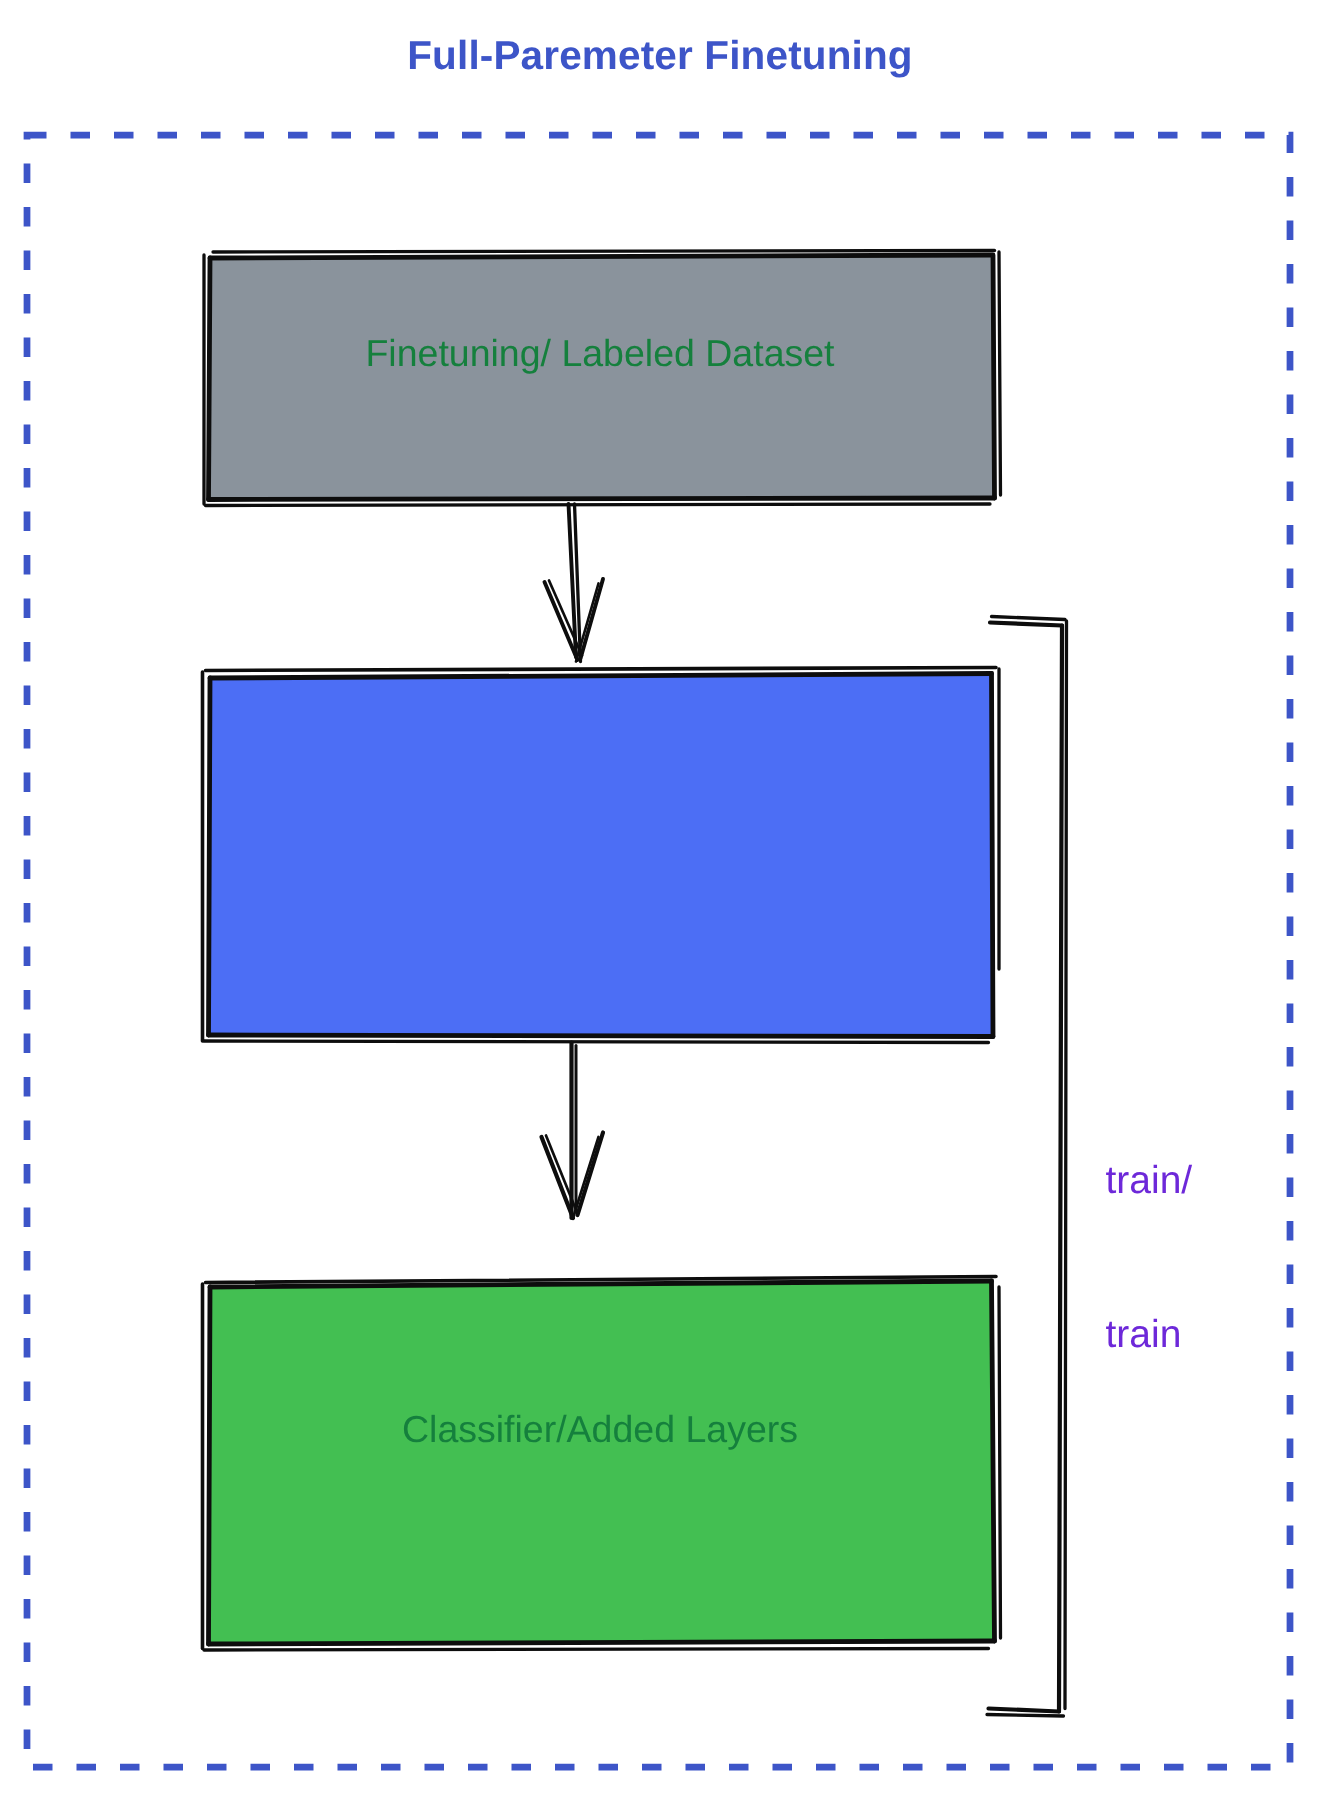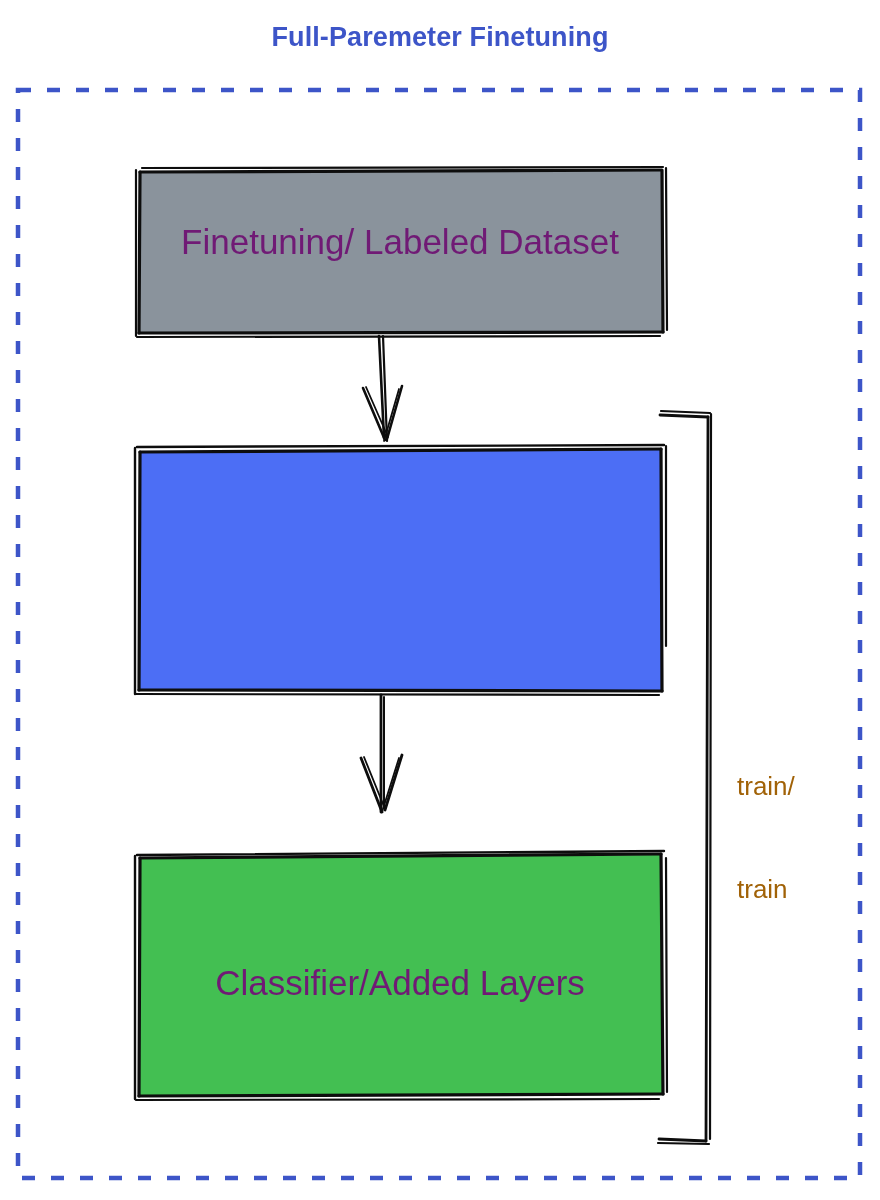--- a/index.html
+++ b/index.html
@@ -35,49 +35,49 @@
   .frame-svg, .shapes-svg {
     position: absolute;
     left: 0;
     top: 0;
     width: 880px;
     height: 1200px;
     pointer-events: none;
   }
   .node-label {
     position: absolute;
-    color: #701a75;
-    font-size: 35px;
+    color: #15803d;
+    font-size: 25px;
     font-family: "Liberation Sans", sans-serif;
     font-weight: 400;
     white-space: nowrap;
     text-align: center;
   }
   .label-gray {
     left: 138px;
     top: 222px;
     width: 524px;
     text-align: center;
   }
   .label-blue {
     left: 138px;
     top: 558px;
     width: 524px;
   }
   .label-green {
     left: 138px;
-    top: 963px;
+    top: 939px;
     width: 524px;
   }
   .loop-label {
     position: absolute;
     left: 737px;
     top: 700px;
     font-size: 26px;
-    color: #a16207;
+    color: #6d28d9;
     line-height: 1.32;
     font-family: "Liberation Sans", sans-serif;
     white-space: pre;
   }
   .loop-label span { display: block; }
 </style>
 </head>
 <body>
 
 <div id="page-root">

